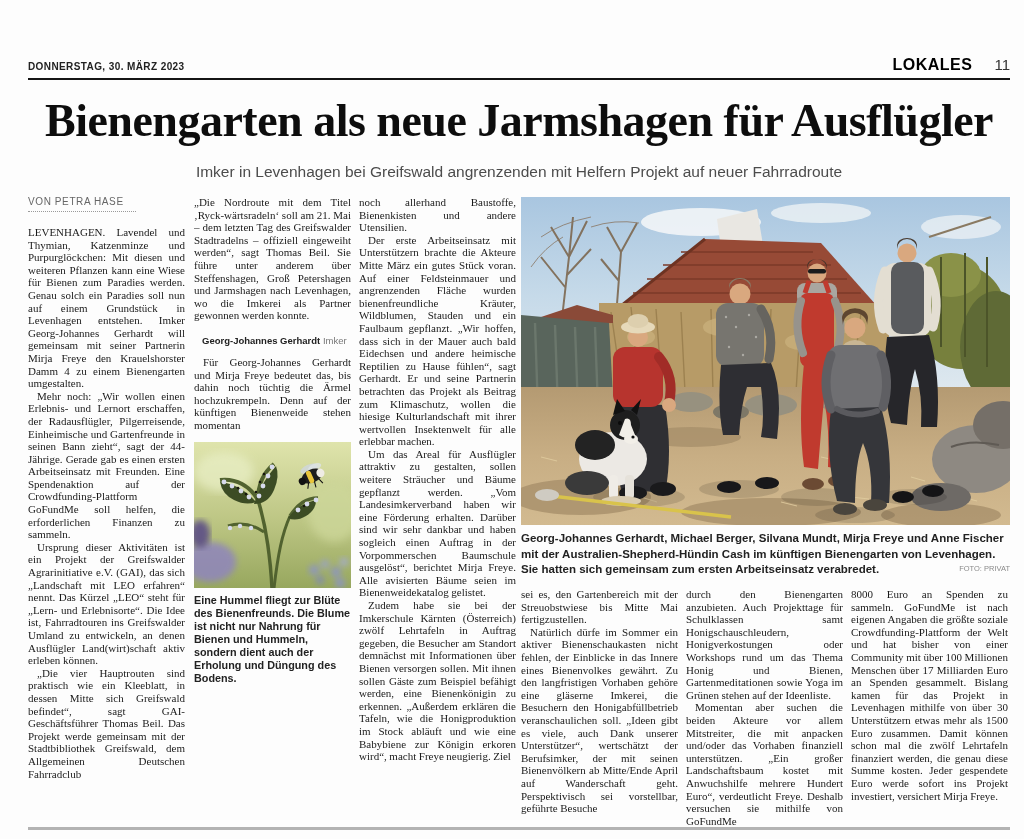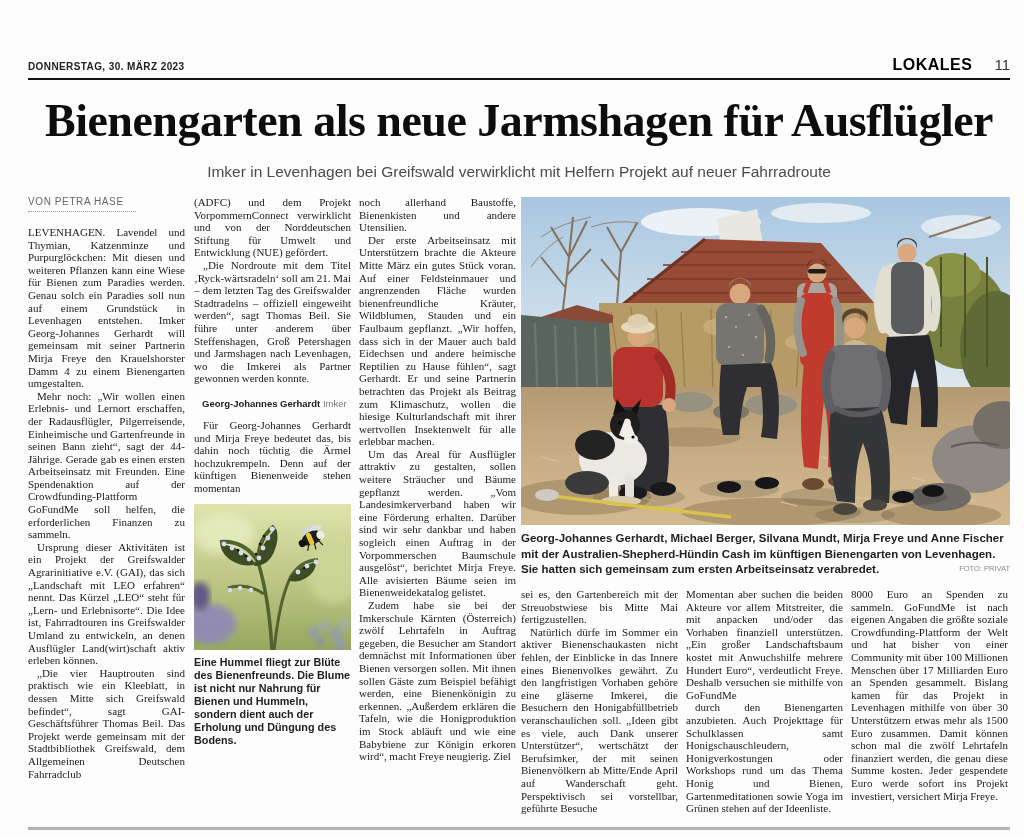--- a/index.html
+++ b/index.html
@@ -94,32 +94,31 @@
 
 <div class="pageheader">
   <span class="date">DONNERSTAG, 30. MÄRZ 2023</span>
   <span class="right">
     <span class="section">LOKALES</span><span class="pagenum">11</span>
   </span>
 </div>
 <div class="toprule"></div>
 
 <h1 class="headline">Bienengarten als neue Jarmshagen für Ausflügler</h1>
-<div class="subheadline">Imker in Levenhagen bei Greifswald verwirklicht mit Helfern Projekt auf neuer Fahrradroute</div>
+<div class="subheadline">Imker in Levenhagen bei Greifswald angrenzenden mit Helfern Projekt auf neuer Fahrradroute</div>
 
 <div class="col col1">
   <div class="byline">VON PETRA HASE</div>
   <p class="bp"><span class="lead-loc">LEVENHAGEN.</span> <span>Lavendel und Thymian, Katzenminze und Purpurglöckchen: Mit diesen und weiteren Pflanzen kann eine Wiese für Bienen zum Paradies werden. Genau solch ein Paradies soll nun auf einem Grundstück in Levenhagen entstehen. Imker Georg-Johannes Gerhardt will gemeinsam mit seiner Partnerin Mirja Freye den Krauelshorster Damm 4 zu einem Bienengarten umgestalten.</span></p>
   <p class="bp">Mehr noch: „Wir wollen einen Erlebnis- und Lernort erschaffen, der Radausflügler, Pilgerreisende, Einheimische und Gartenfreunde in seinen Bann zieht“, sagt der 44-Jährige. Gerade gab es einen ersten Arbeitseinsatz mit Freunden. Eine Spendenaktion auf der Crowdfunding-Plattform GoFundMe soll helfen, die erforderlichen Finanzen zu sammeln.</p>
   <p class="bp">Ursprung dieser Aktivitäten ist ein Projekt der Greifswalder Agrarinitiative e.V. (GAI), das sich „Landschaft mit LEO erfahren“ nennt. Das Kürzel „LEO“ steht für „Lern- und Erlebnisorte“. Die Idee ist, Fahrradtouren ins Greifswalder Umland zu entwickeln, an denen Ausflügler Land(wirt)schaft aktiv erleben können.</p>
   <p class="bp">„Die vier Hauptrouten sind praktisch wie ein Kleeblatt, in dessen Mitte sich Greifswald befindet“, sagt GAI-Geschäftsführer Thomas Beil. Das Projekt werde gemeinsam mit der Stadtbibliothek Greifswald, dem Allgemeinen Deutschen Fahrradclub</p>
 </div>
 
 <div class="col col2">
-  <p class="bp">(ADFC) und dem Projekt VorpommernConnect verwirklicht und von der Norddeutschen Stiftung für Umwelt und Entwicklung (NUE) gefördert.</p>
   <p class="bp">„Die Nordroute mit dem Titel ‚Ryck-wärtsradeln‘ soll am 21. Mai – dem letzten Tag des Greifswalder Stadtradelns – offiziell eingeweiht werden“, sagt Thomas Beil. Sie führe unter anderem über Steffenshagen, Groß Petershagen und Jarmshagen nach Levenhagen, wo die Imkerei als Partner gewonnen werden konnte.</p>
   <div class="pullquote">
     <div class="pq-attr"><b>Georg-Johannes Gerhardt</b> <span>Imker</span></div>
   </div>
   <p class="bp" style="text-indent:9px">Für Georg-Johannes Gerhardt und Mirja Freye bedeutet das, bis dahin noch tüchtig die Ärmel hochzukrempeln. Denn auf der künftigen Bienenweide stehen momentan</p>
 
   <div class="bee-fig">
     <svg viewBox="0 0 157 146" preserveAspectRatio="none">
       <defs>
         <linearGradient id="beebg" x1="0" y1="0" x2="0" y2="1">
@@ -391,20 +390,20 @@
 <div class="maincaption">
   <span>Georg-Johannes Gerhardt, Michael Berger, Silvana Mundt, Mirja Freye und Anne Fischer mit der Australien-Shepherd-Hündin Cash im künftigen Bienengarten von Levenhagen. Sie hatten sich gemeinsam zum ersten Arbeitseinsatz verabredet.</span>
   <span class="credit">FOTO: PRIVAT</span>
 </div>
 
 <div class="col col4">
   <p class="bp">sei es, den Gartenbereich mit der Streuobstwiese bis Mitte Mai fertigzustellen.</p>
   <p class="bp">Natürlich dürfe im Sommer ein aktiver Bienenschaukasten nicht fehlen, der Einblicke in das Innere eines Bienenvolkes gewährt. Zu den langfristigen Vorhaben gehöre eine gläserne Imkerei, die Besuchern den Honigabfüllbetrieb veranschaulichen soll. „Ideen gibt es viele, auch Dank unserer Unterstützer“, wertschätzt der Berufsimker, der mit seinen Bienenvölkern ab Mitte/Ende April auf Wanderschaft geht. Perspektivisch sei vorstellbar, geführte Besuche</p>
 </div>
 <div class="col col5">
+  <p class="bp">durch den Bienengarten anzubieten. Auch Projekttage für Schulklassen samt Honigschauschleudern, Honigverkostungen oder Workshops rund um das Thema Honig und Bienen, Gartenmeditationen sowie Yoga im Grünen stehen auf der Ideenliste.</p>
   <p class="bp">Momentan aber suchen die beiden Akteure vor allem Mitstreiter, die mit anpacken und/oder das Vorhaben finanziell unterstützen. „Ein großer Landschaftsbaum kostet mit Anwuchshilfe mehrere Hundert Euro“, verdeutlicht Freye. Deshalb versuchen sie mithilfe von GoFundMe</p>
-  <p class="bp">durch den Bienengarten anzubieten. Auch Projekttage für Schulklassen samt Honigschauschleudern, Honigverkostungen oder Workshops rund um das Thema Honig und Bienen, Gartenmeditationen sowie Yoga im Grünen stehen auf der Ideenliste.</p>
 </div>
 <div class="col col6">
   <p class="bp">8000 Euro an Spenden zu sammeln. GoFundMe ist nach eigenen Angaben die größte soziale Crowdfunding-Plattform der Welt und hat bisher von einer Community mit über 100 Millionen Menschen über 17 Milliarden Euro an Spenden gesammelt. Bislang kamen für das Projekt in Levenhagen mithilfe von über 30 Unterstützern etwas mehr als 1500 Euro zusammen. Damit können schon mal die zwölf Lehrtafeln finanziert werden, die genau diese Summe kosten. Jeder gespendete Euro werde sofort ins Projekt investiert, versichert Mirja Freye.</p>
 </div>
 
 <div class="bottomrule"></div>
 
 </body></html>

